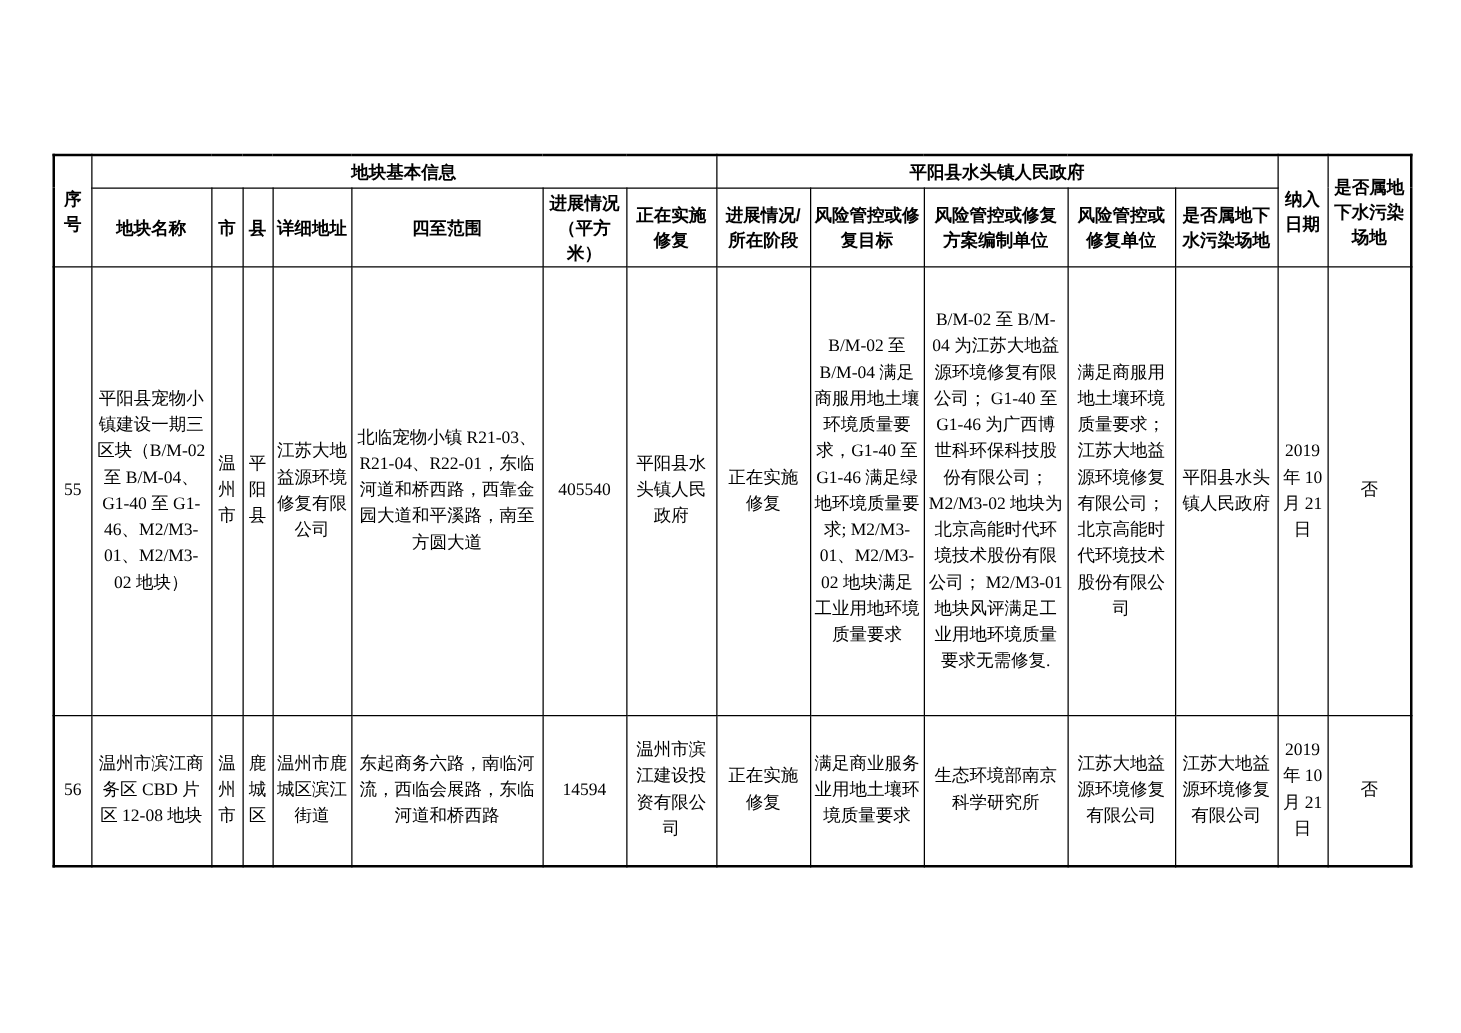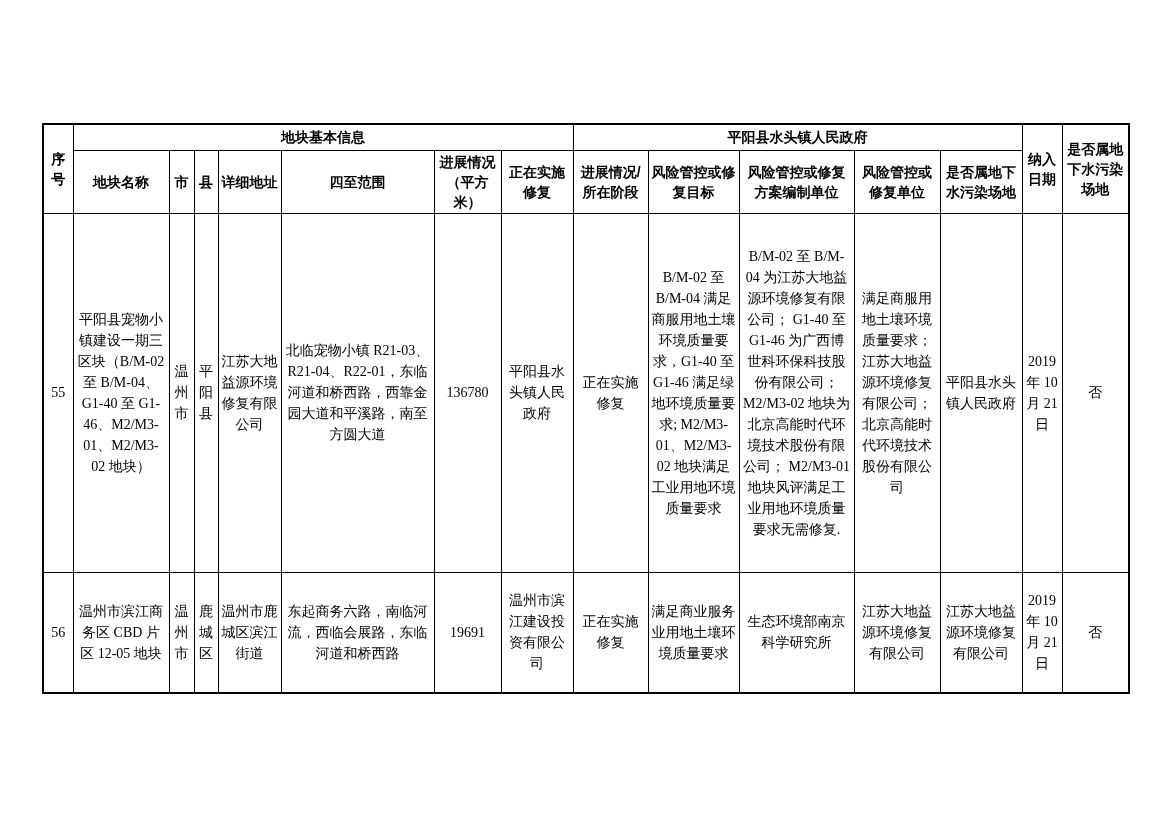--- a/index.html
+++ b/index.html
@@ -90,38 +90,38 @@
       </tr>
     </thead>
     <tbody>
       <tr class="data-row-55">
         <td>55</td>
         <td>平阳县宠物小镇建设一期三区块（B/M-02 至 B/M-04、G1-40 至 G1-46、M2/M3-01、M2/M3-02 地块）</td>
         <td>温州市</td>
         <td>平阳县</td>
         <td>江苏大地益源环境修复有限公司</td>
         <td>北临宠物小镇 R21-03、R21-04、R22-01，东临河道和桥西路，西靠金园大道和平溪路，南至方圆大道</td>
-        <td>136780</td>
+        <td>405540</td>
         <td>平阳县水头镇人民政府</td>
         <td>正在实施修复</td>
         <td>B/M-02 至 B/M-04 满足商服用地土壤环境质量要求，G1-40 至 G1-46 满足绿地环境质量要求; M2/M3-01、M2/M3-02 地块满足工业用地环境质量要求</td>
         <td>B/M-02 至 B/M-04 为江苏大地益源环境修复有限公司； G1-40 至 G1-46 为广西博世科环保科技股份有限公司； M2/M3-02 地块为北京高能时代环境技术股份有限公司； M2/M3-01 地块风评满足工业用地环境质量要求无需修复.</td>
         <td>满足商服用地土壤环境质量要求； 江苏大地益源环境修复有限公司； 北京高能时代环境技术股份有限公司</td>
         <td>平阳县水头镇人民政府</td>
         <td class="date-cell">2019 年 10 月 21 日</td>
         <td>否</td>
       </tr>
       <tr class="data-row-56">
         <td>56</td>
-        <td>温州市滨江商务区 CBD 片区 12-05 地块</td>
+        <td>温州市滨江商务区 CBD 片区 12-08 地块</td>
         <td>温州市</td>
         <td>鹿城区</td>
         <td>温州市鹿城区滨江街道</td>
         <td>东起商务六路，南临河流，西临会展路，东临河道和桥西路</td>
-        <td>19691</td>
+        <td>14594</td>
         <td>温州市滨江建设投资有限公司</td>
         <td>正在实施修复</td>
         <td>满足商业服务业用地土壤环境质量要求</td>
         <td>生态环境部南京科学研究所</td>
         <td>江苏大地益源环境修复有限公司</td>
         <td>江苏大地益源环境修复有限公司</td>
         <td class="date-cell">2019 年 10 月 21 日</td>
         <td>否</td>
       </tr>
     </tbody>

